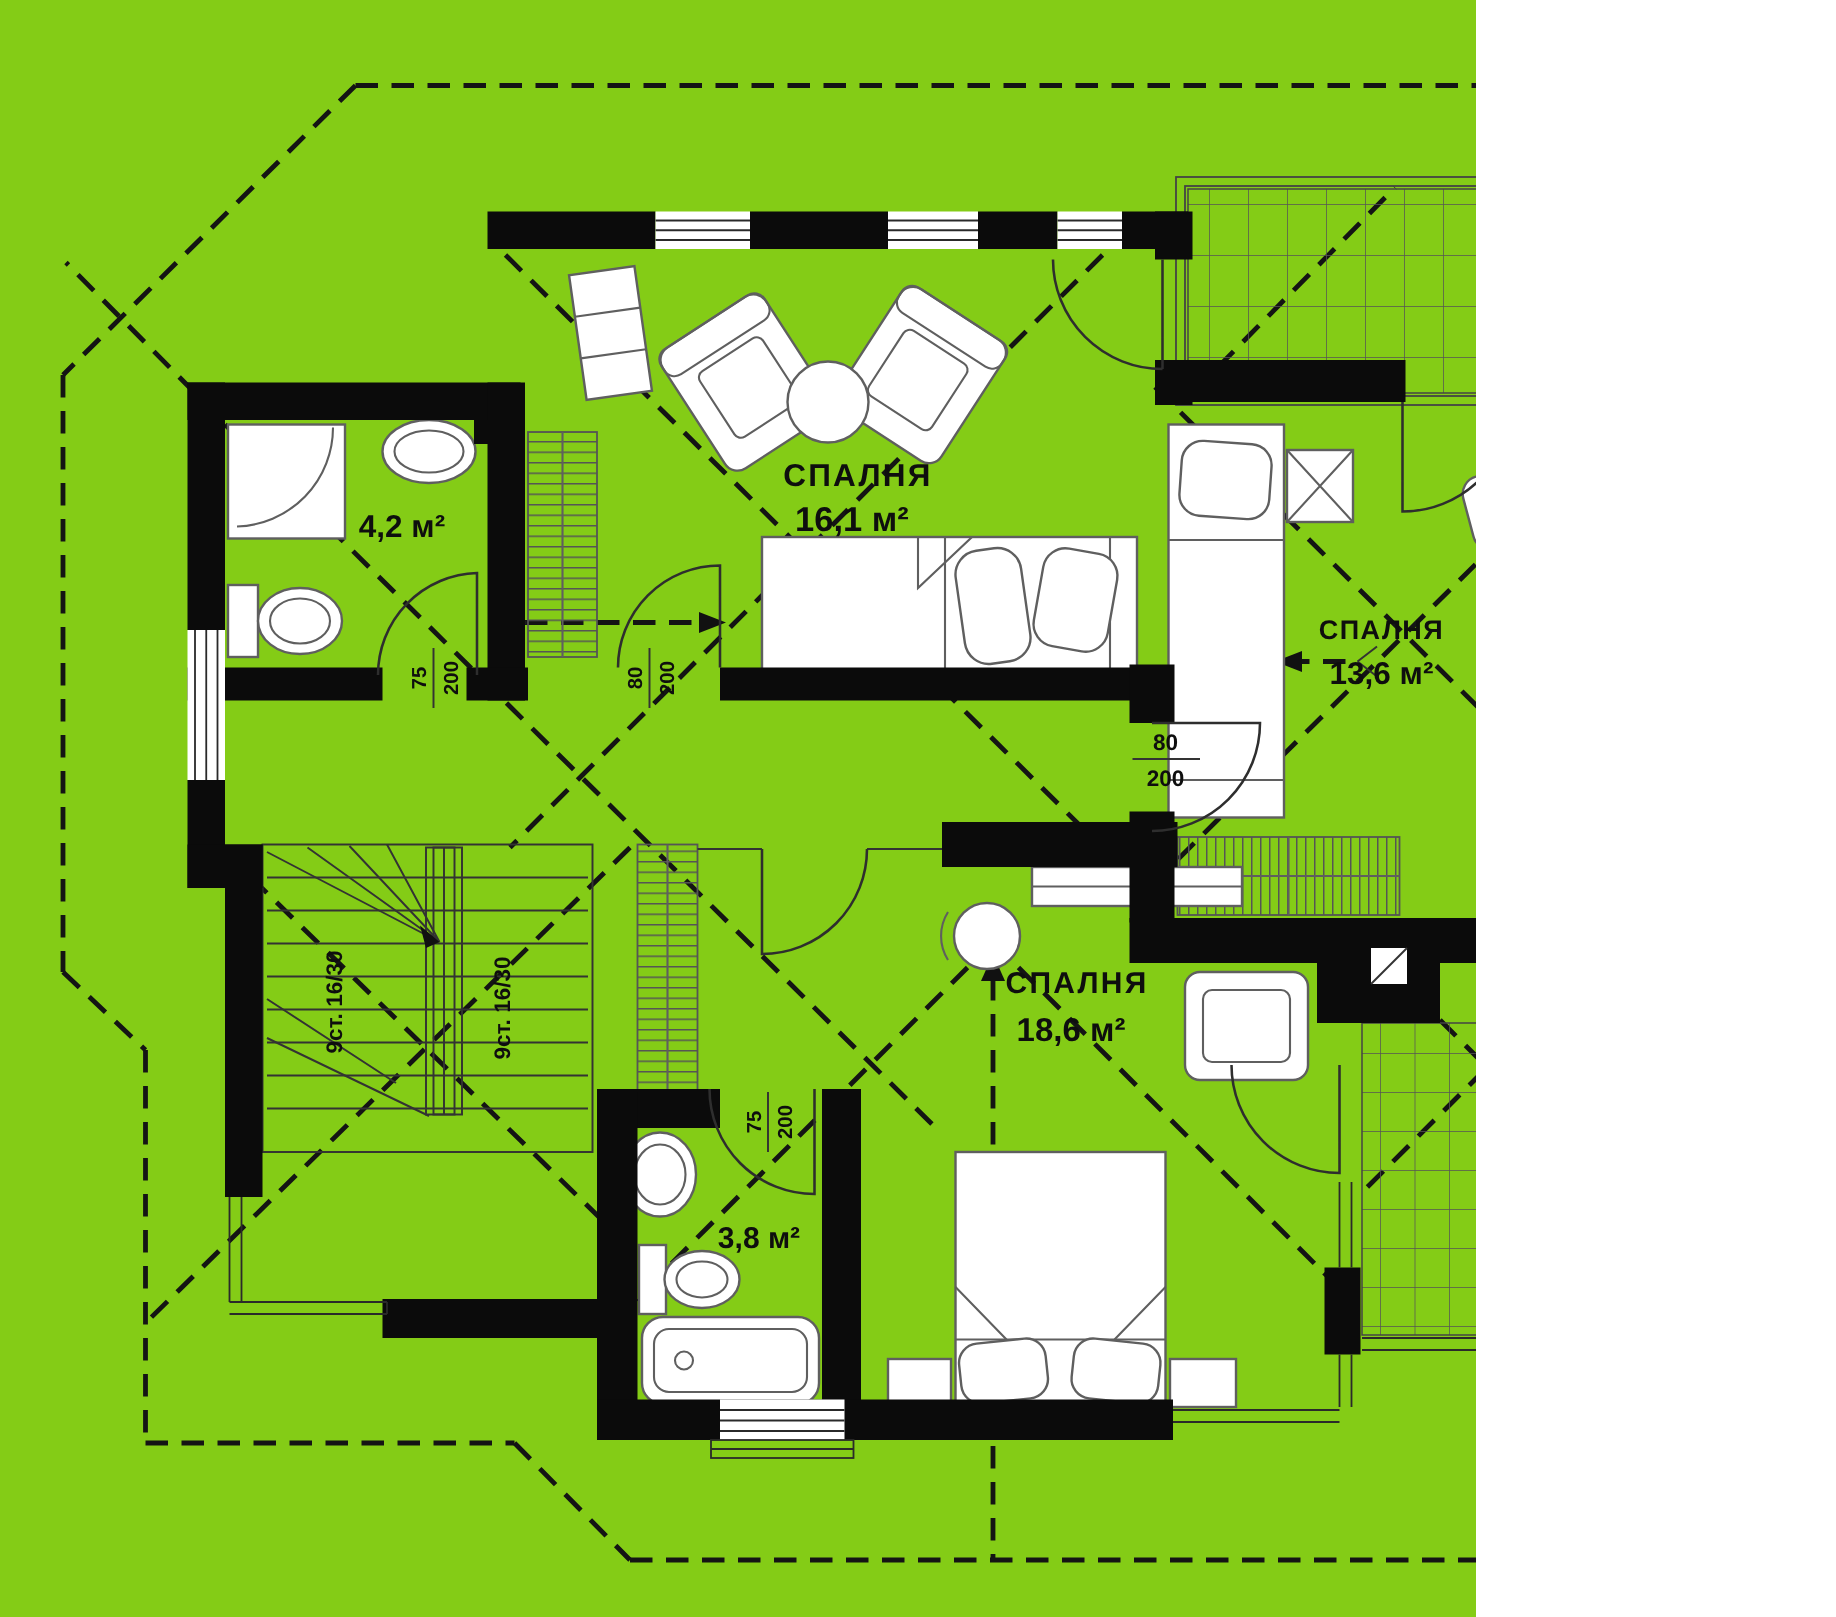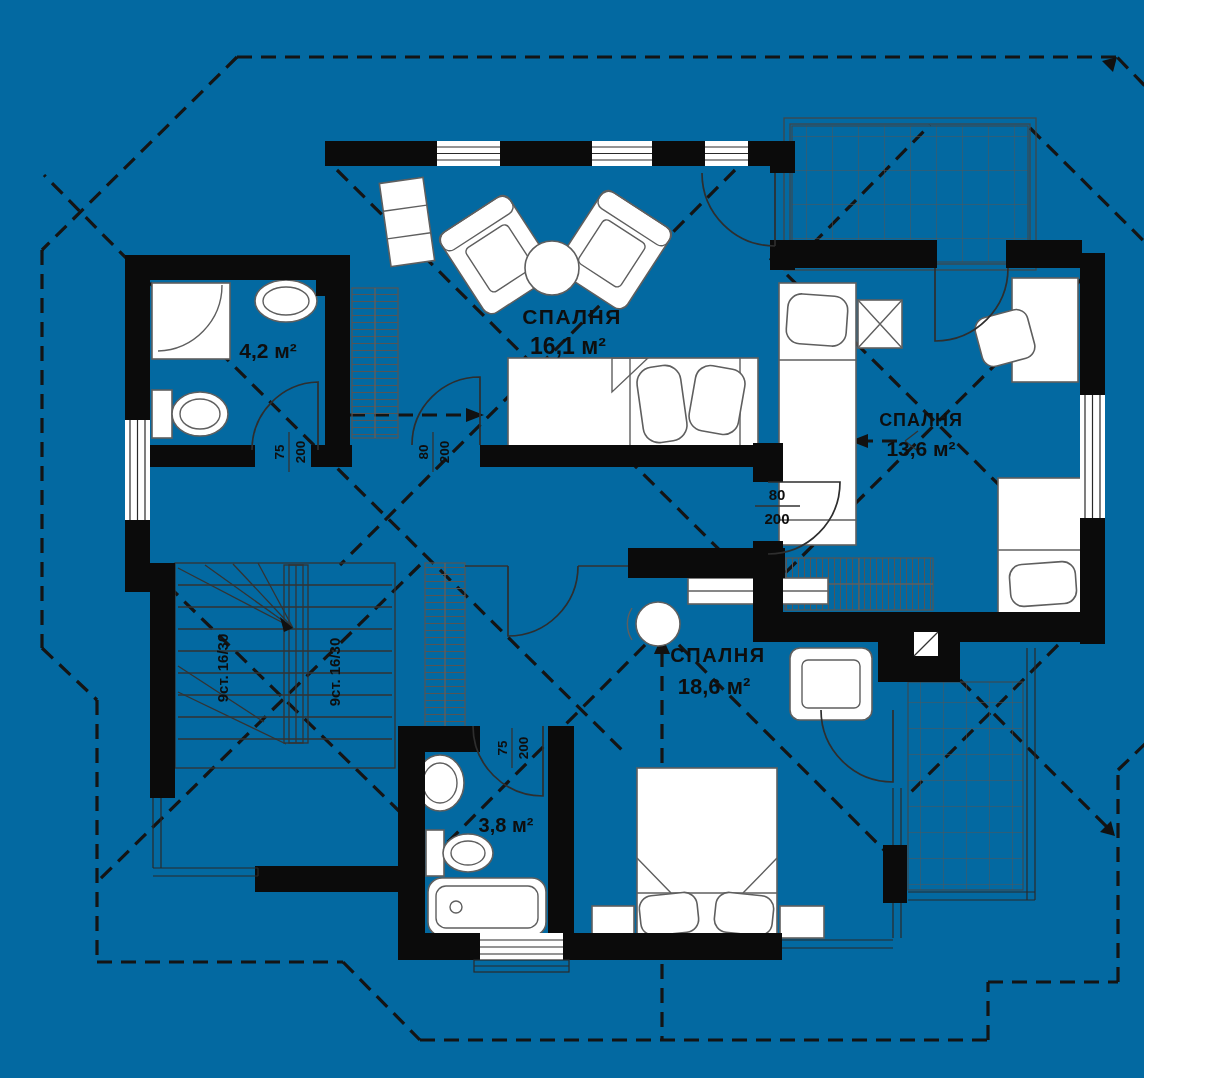--- a/index.html
+++ b/index.html
@@ -1,16 +1,16 @@
 <!DOCTYPE html>
 <html><head>
 <meta charset="utf-8">
 <style>
   html,body{margin:0;padding:0;background:#ffffff;}
-  .sheet{width:1144px;height:1078px;position:relative;background:#0369a1;overflow:hidden;
+  .sheet{width:984px;height:1078px;position:relative;background:#84cc16;overflow:hidden;
          font-family:"Liberation Sans",sans-serif;}
   svg{display:block;}
   .lbl{font-family:"Liberation Sans",sans-serif;font-weight:bold;fill:#0e0e0e;}
   .wall{fill:#0b0b0b;stroke:none;}
   .thin{stroke:#333;stroke-width:1.3;fill:none;}
   .furn{stroke:#5f5f5f;stroke-width:1.6;fill:#ffffff;}
   .furnl{stroke:#5f5f5f;stroke-width:1.4;fill:none;}
   .arc{stroke:#2e2e2e;stroke-width:1.7;fill:none;}
   .roof{stroke:#141414;stroke-width:3.2;fill:none;stroke-dasharray:15 9;}
   .win{stroke:#2a2a2a;stroke-width:1.2;fill:none;}

